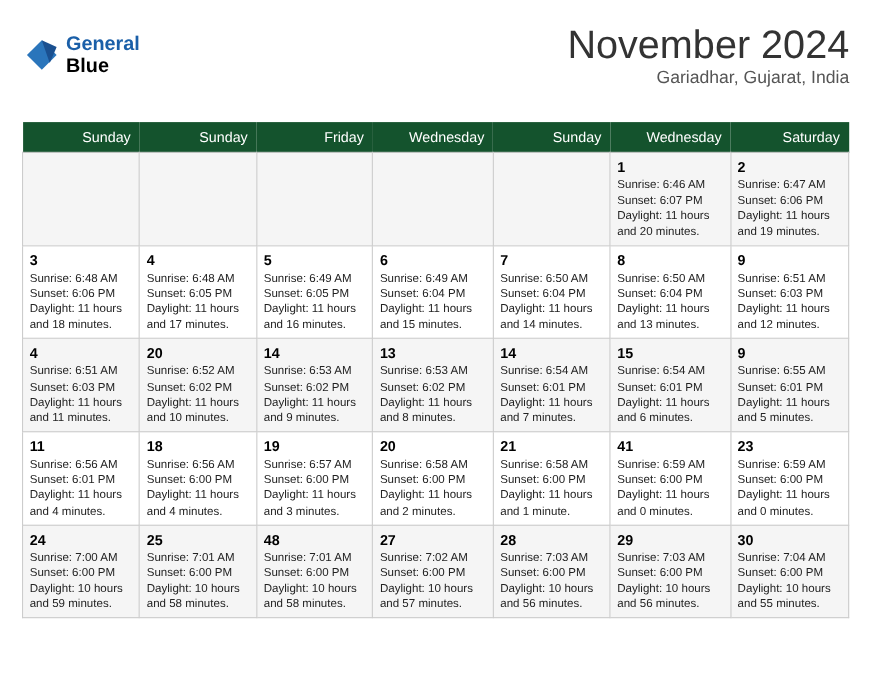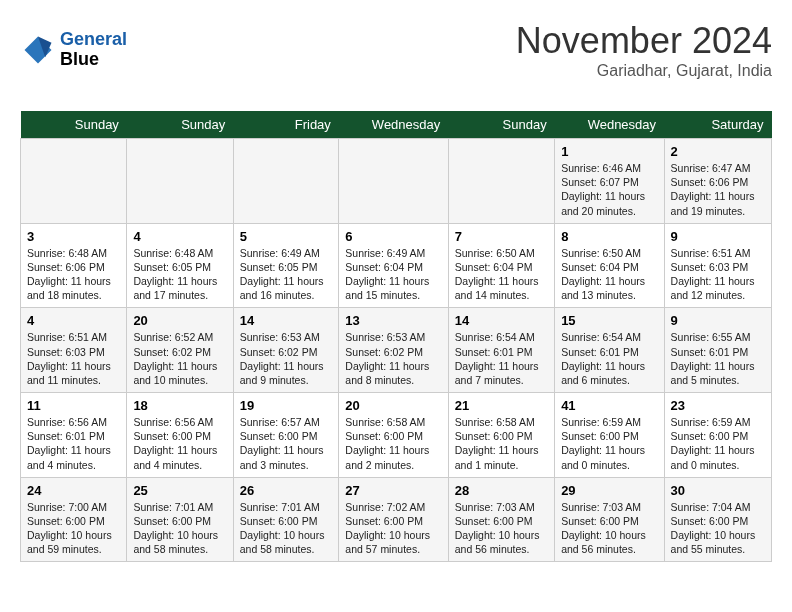--- a/index.html
+++ b/index.html
@@ -229,21 +229,21 @@
       <tr>
         <td>
           <span class="day-num">24</span>
           <div class="day-info">Sunrise: 7:00 AM<br>Sunset: 6:00 PM<br>Daylight: 10 hours and 59 minutes.</div>
         </td>
         <td>
           <span class="day-num">25</span>
           <div class="day-info">Sunrise: 7:01 AM<br>Sunset: 6:00 PM<br>Daylight: 10 hours and 58 minutes.</div>
         </td>
         <td>
-          <span class="day-num">26</span>
+          <span class="day-num">48</span>
           <div class="day-info">Sunrise: 7:01 AM<br>Sunset: 6:00 PM<br>Daylight: 10 hours and 58 minutes.</div>
         </td>
         <td>
           <span class="day-num">27</span>
           <div class="day-info">Sunrise: 7:02 AM<br>Sunset: 6:00 PM<br>Daylight: 10 hours and 57 minutes.</div>
         </td>
         <td>
           <span class="day-num">28</span>
           <div class="day-info">Sunrise: 7:03 AM<br>Sunset: 6:00 PM<br>Daylight: 10 hours and 56 minutes.</div>
         </td>

